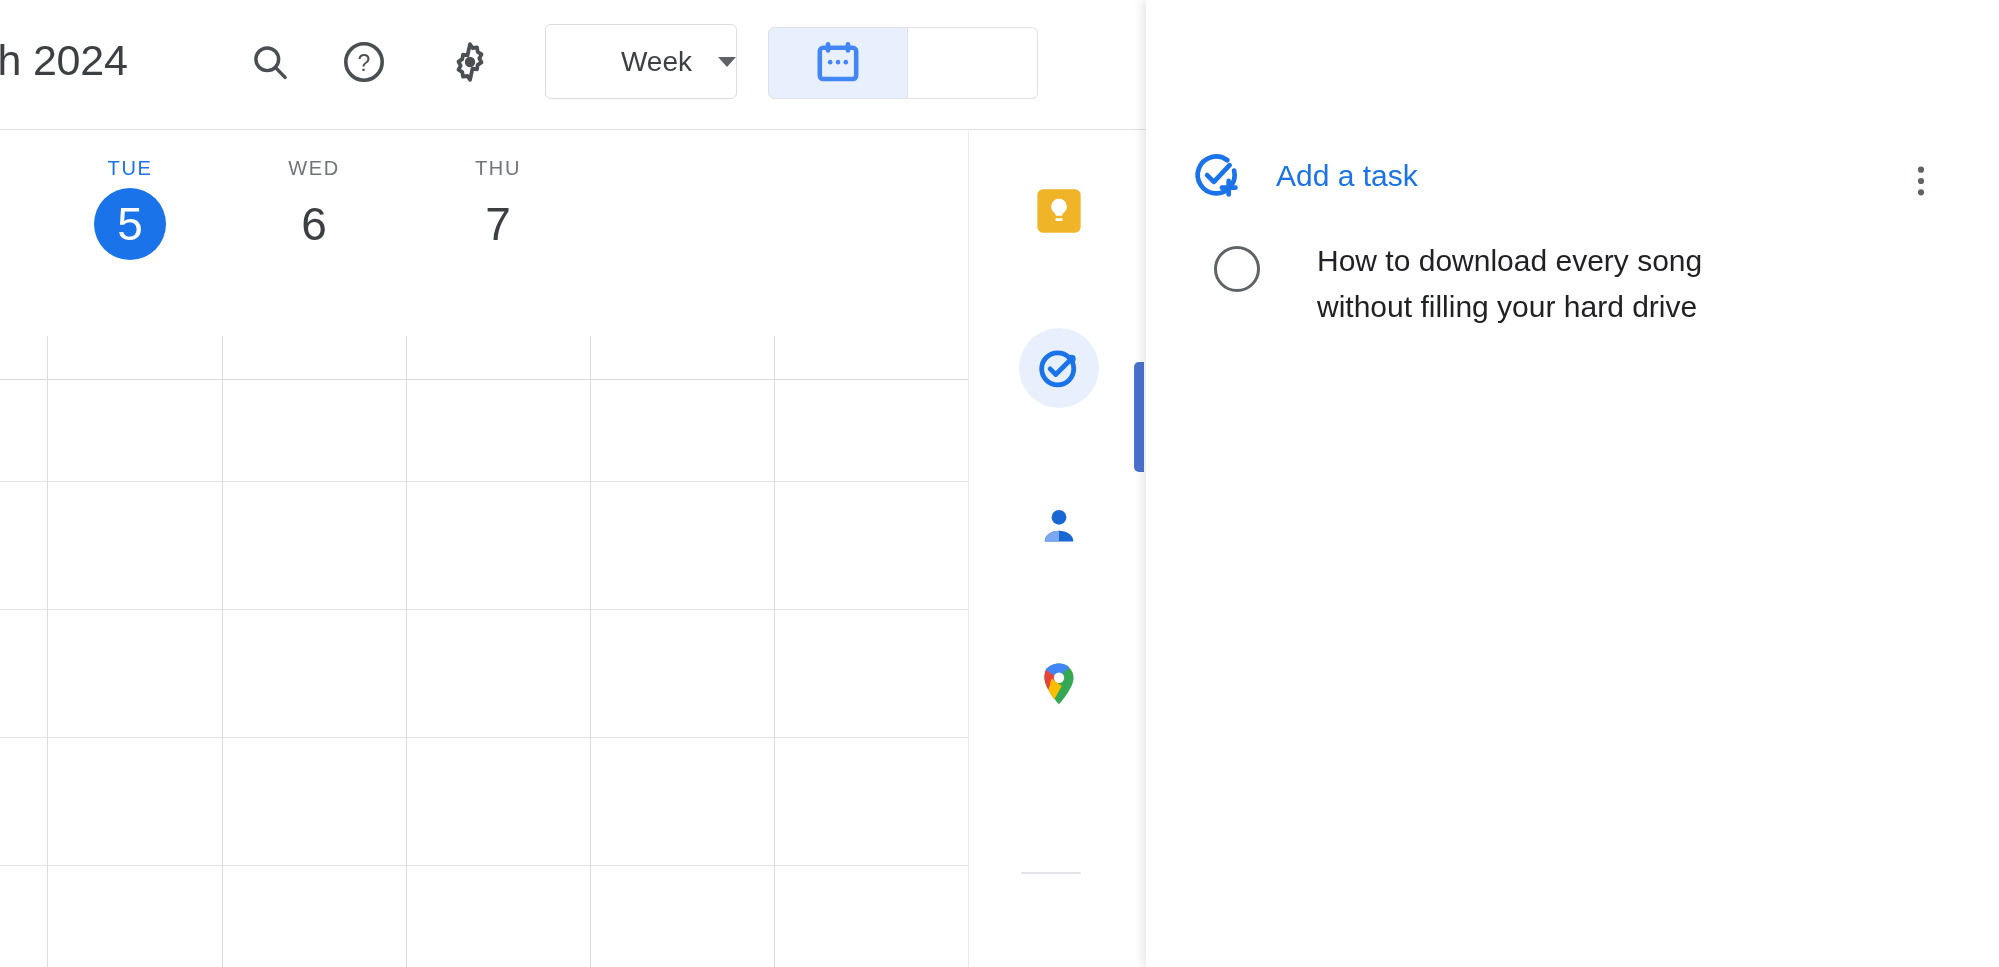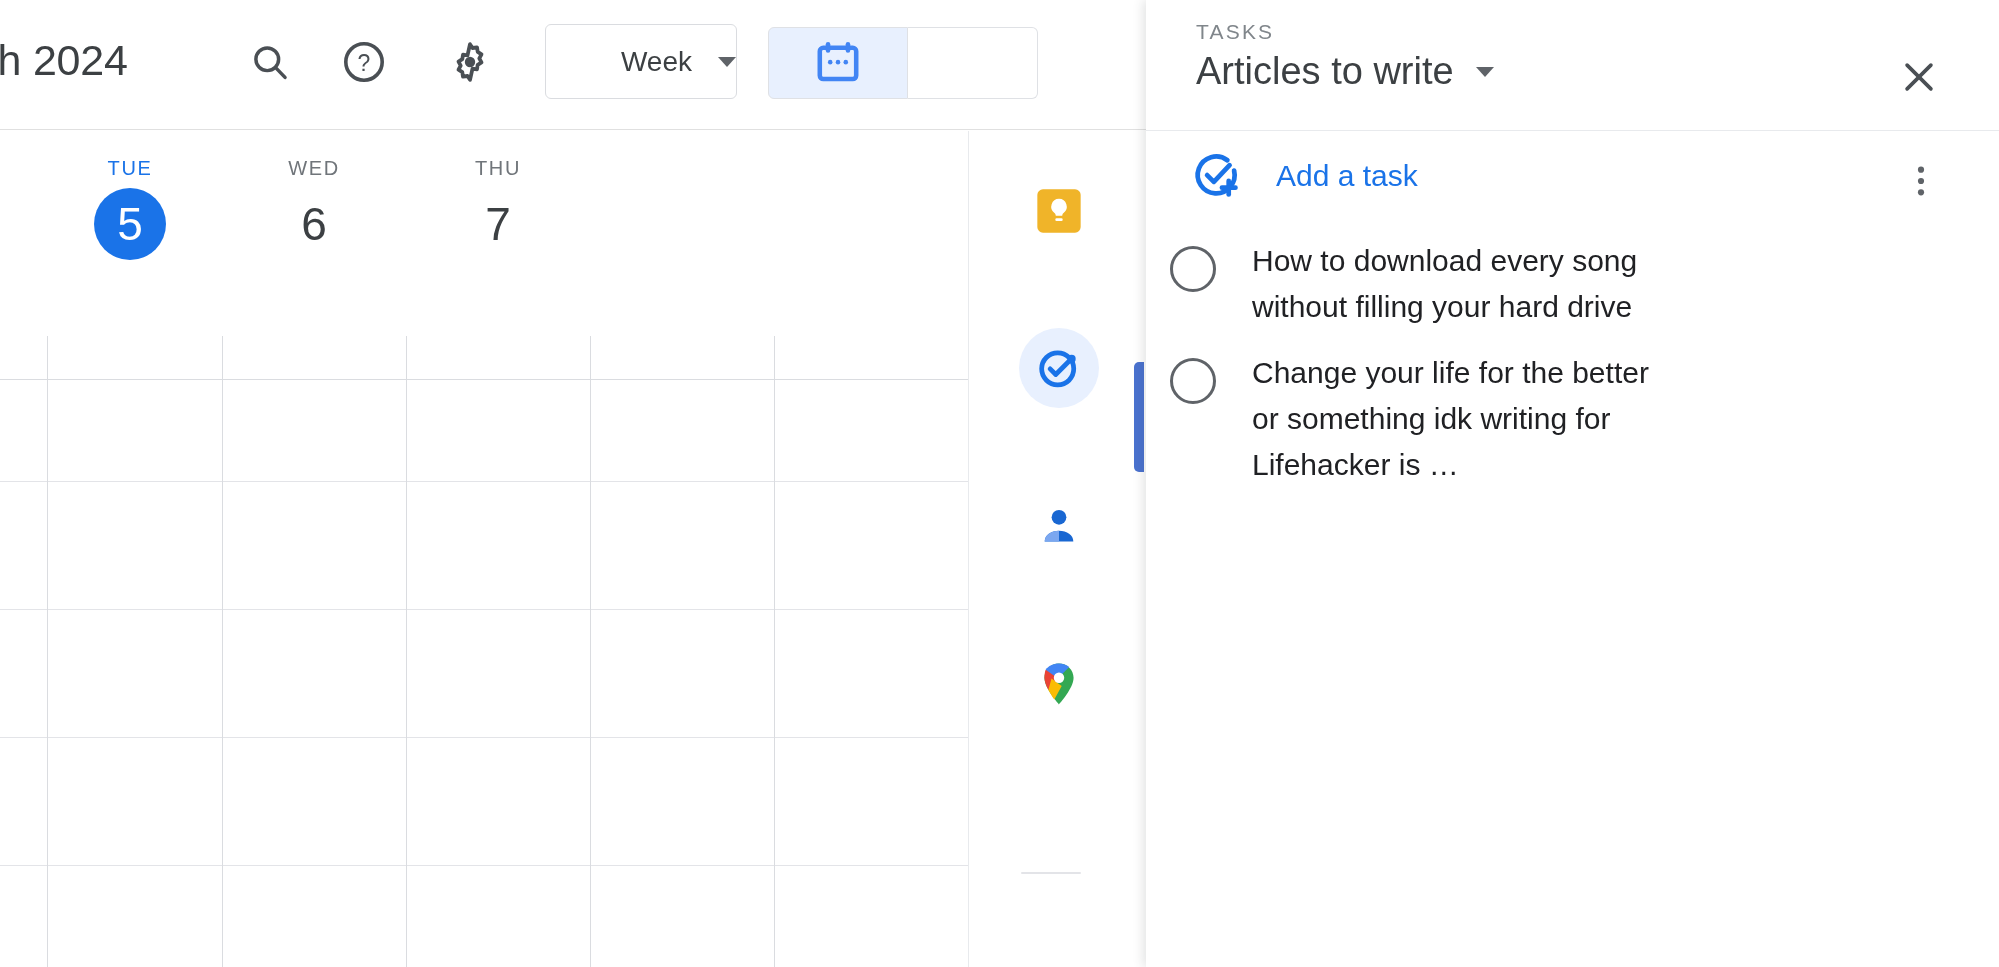--- a/index.html
+++ b/index.html
@@ -179,21 +179,21 @@
   .add-task-label { font-size: 30px; color: #1a73e8; font-weight: 500; }
   .kebab-btn {
     position: absolute; right: 48px; top: 20px; width: 60px; height: 60px;
     display: flex; align-items: center; justify-content: center;
     border-radius: 50%; cursor: pointer;
   }
 
   .task-items { position: absolute; left: 0; top: 228px; width: 853px; }
   .task-item {
     position: relative; display: flex; align-items: flex-start;
-    padding: 10px 70px 10px 24px; cursor: pointer;
+    padding: 10px 70px 10px 68px; cursor: pointer; gap: 21px;
   }
   .task-check {
     flex: 0 0 auto; width: 46px; height: 46px; margin-top: 8px;
     border: 3px solid #5f6368; border-radius: 50%; cursor: pointer;
     background: transparent;
   }
   .task-text {
     margin-left: 36px; font-size: 30px; line-height: 46px;
     color: #202124; font-weight: 400; max-width: 410px;
   }
@@ -317,35 +317,20 @@
         <circle cx="12" cy="9" r="2.5" fill="#fff"></circle>
       </svg>
     </div>
 
     <div class="rail-divider"></div>
     <div class="active-indicator"></div>
   </div>
 
   <div class="tasks-panel">
 
-    <div class="tasks-header">
-      <div class="tasks-eyebrow">TASKS</div>
-
-      <div class="tasks-list-select">
-        <span class="tasks-list-name">Articles to write</span>
-        <span class="caret-down"></span>
-      </div>
-
-      <div class="close-x">
-        <svg width="42" height="42" viewBox="0 0 24 24">
-          <line x1="5.2" y1="5.2" x2="18.8" y2="18.8" stroke="#4a4f54" stroke-width="2.1" stroke-linecap="round"></line>
-          <line x1="18.8" y1="5.2" x2="5.2" y2="18.8" stroke="#4a4f54" stroke-width="2.1" stroke-linecap="round"></line>
-        </svg>
-      </div>
-    </div>
 
     <div class="add-task-row">
       <div class="add-task-btn">
         <svg width="54" height="54" viewBox="0 0 24 24">
           <path d="M19.6 9.6A8.2 8.2 0 1 1 16.6 5" fill="none" stroke="#1a73e8" stroke-width="2.1" stroke-linecap="round"></path>
           <path d="M7.6 11.6l3 3 7-7.4" fill="none" stroke="#1a73e8" stroke-width="2.1" stroke-linecap="round" stroke-linejoin="round"></path>
           <line x1="17.2" y1="14.2" x2="17.2" y2="20.2" stroke="#1a73e8" stroke-width="2.1" stroke-linecap="round"></line>
           <line x1="14.2" y1="17.2" x2="20.2" y2="17.2" stroke="#1a73e8" stroke-width="2.1" stroke-linecap="round"></line>
         </svg>
         <span class="add-task-label">Add a task</span>
@@ -358,20 +343,16 @@
           <circle cx="12" cy="18.8" r="1.85" fill="#5f6368"></circle>
         </svg>
       </div>
     </div>
 
     <div class="task-items">
       <div class="task-item">
         <div class="task-check"></div>
         <div class="task-text">How to download every song without filling your hard drive</div>
       </div>
-      <div class="task-item">
-        <div class="task-check"></div>
-        <div class="task-text">Change your life for the better or something idk writing for Lifehacker is …</div>
-      </div>
     </div>
   </div>
 
 </div>
 
 </body></html>

